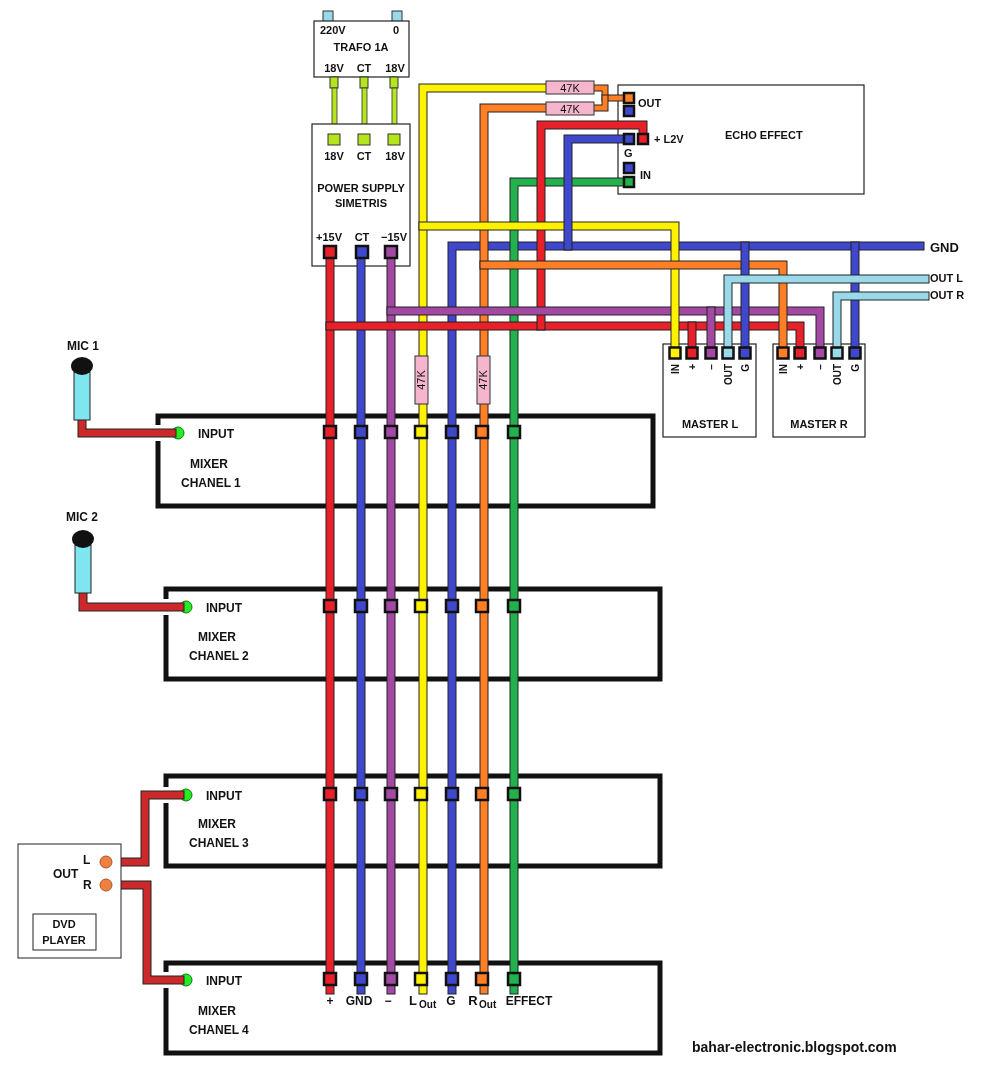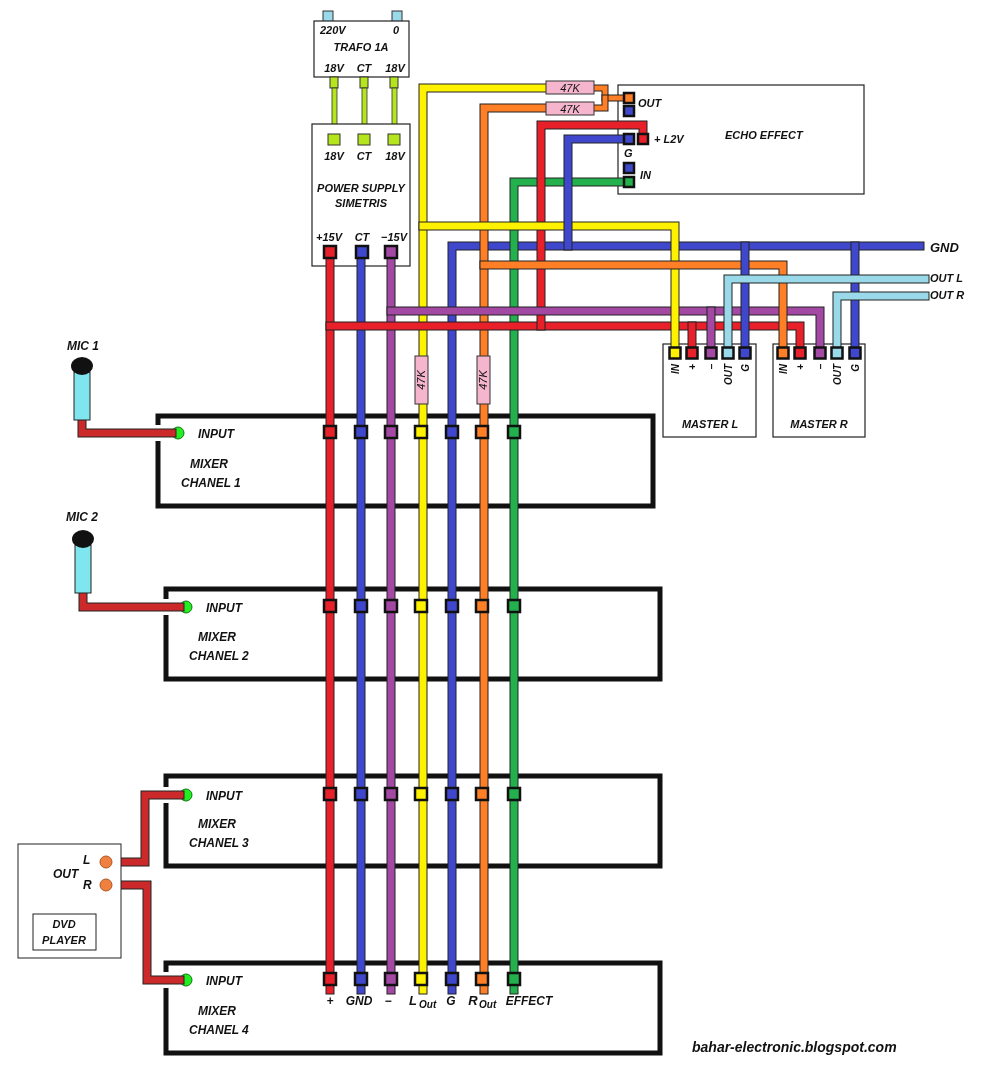--- a/index.html
+++ b/index.html
@@ -1,16 +1,16 @@
 <!DOCTYPE html>
 <html><head>
 <meta charset="utf-8">
 <style>
   html, body { margin:0; padding:0; background:#ffffff; }
-  #stage { position:relative; width:1000px; height:1089px; overflow:hidden; background:#fff;font-style:italic; }
+  #stage { position:relative; width:1000px; height:1089px; overflow:hidden; background:#fff; }
   svg { position:absolute; left:0; top:0; }
   .lbl { font-family:"Liberation Sans", sans-serif; font-weight:bold; fill:#111; }
   .res { font-family:"Liberation Sans", sans-serif; fill:#111; }
   .url { font-family:"Liberation Sans", sans-serif; font-weight:bold; fill:#111; }
 </style>
 </head>
 <body>
 
 <div id="stage">
 <svg id="diag" width="1000" height="1089" viewBox="0 0 1000 1089" xmlns="http://www.w3.org/2000/svg">

